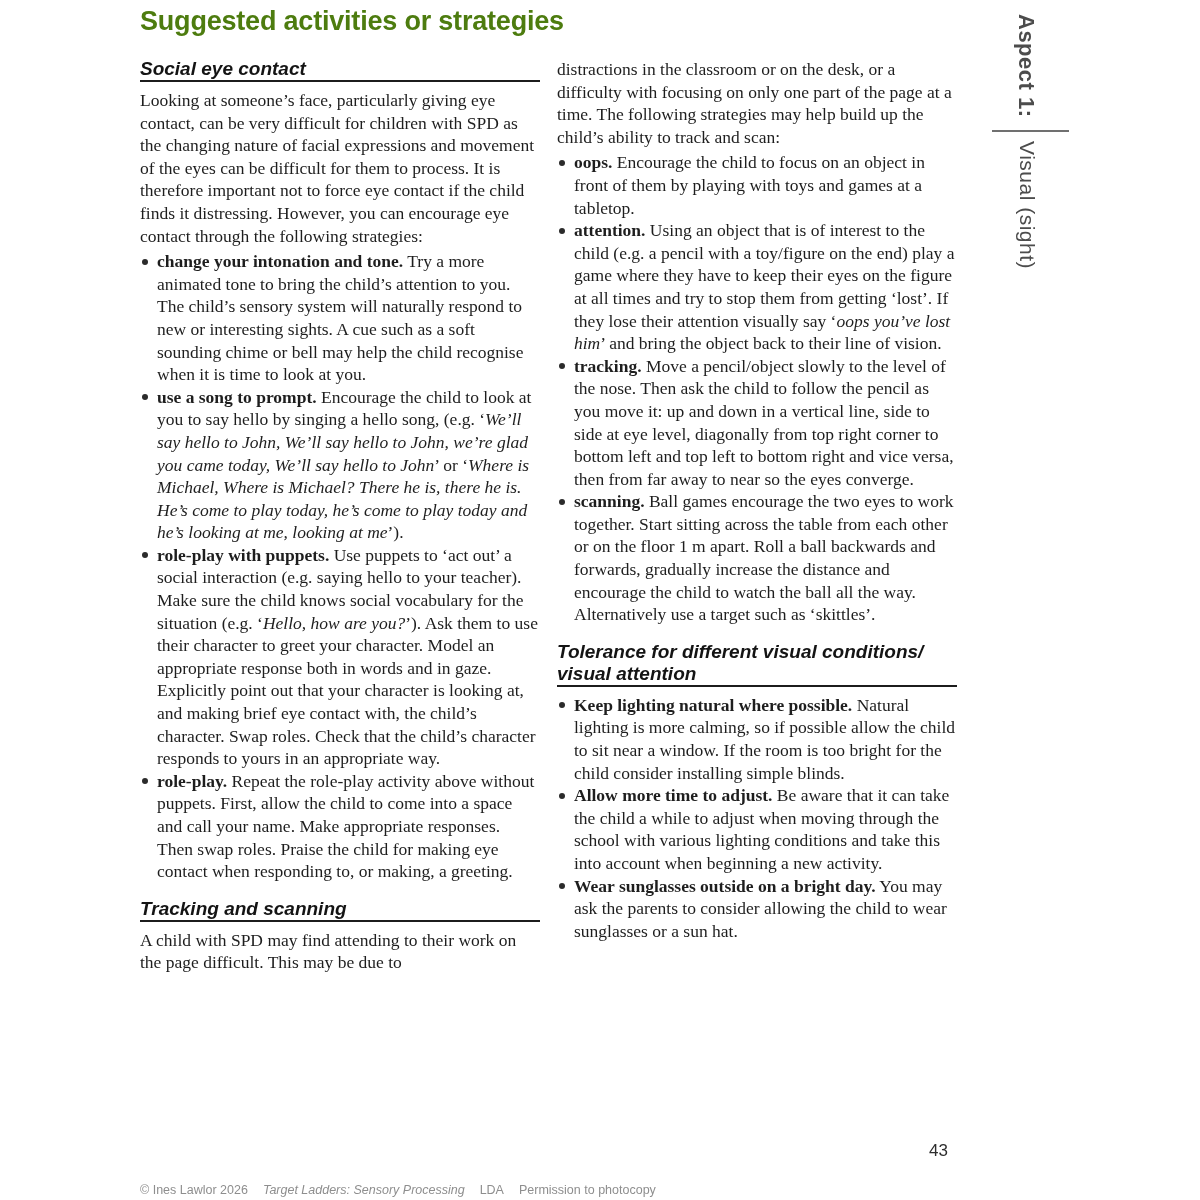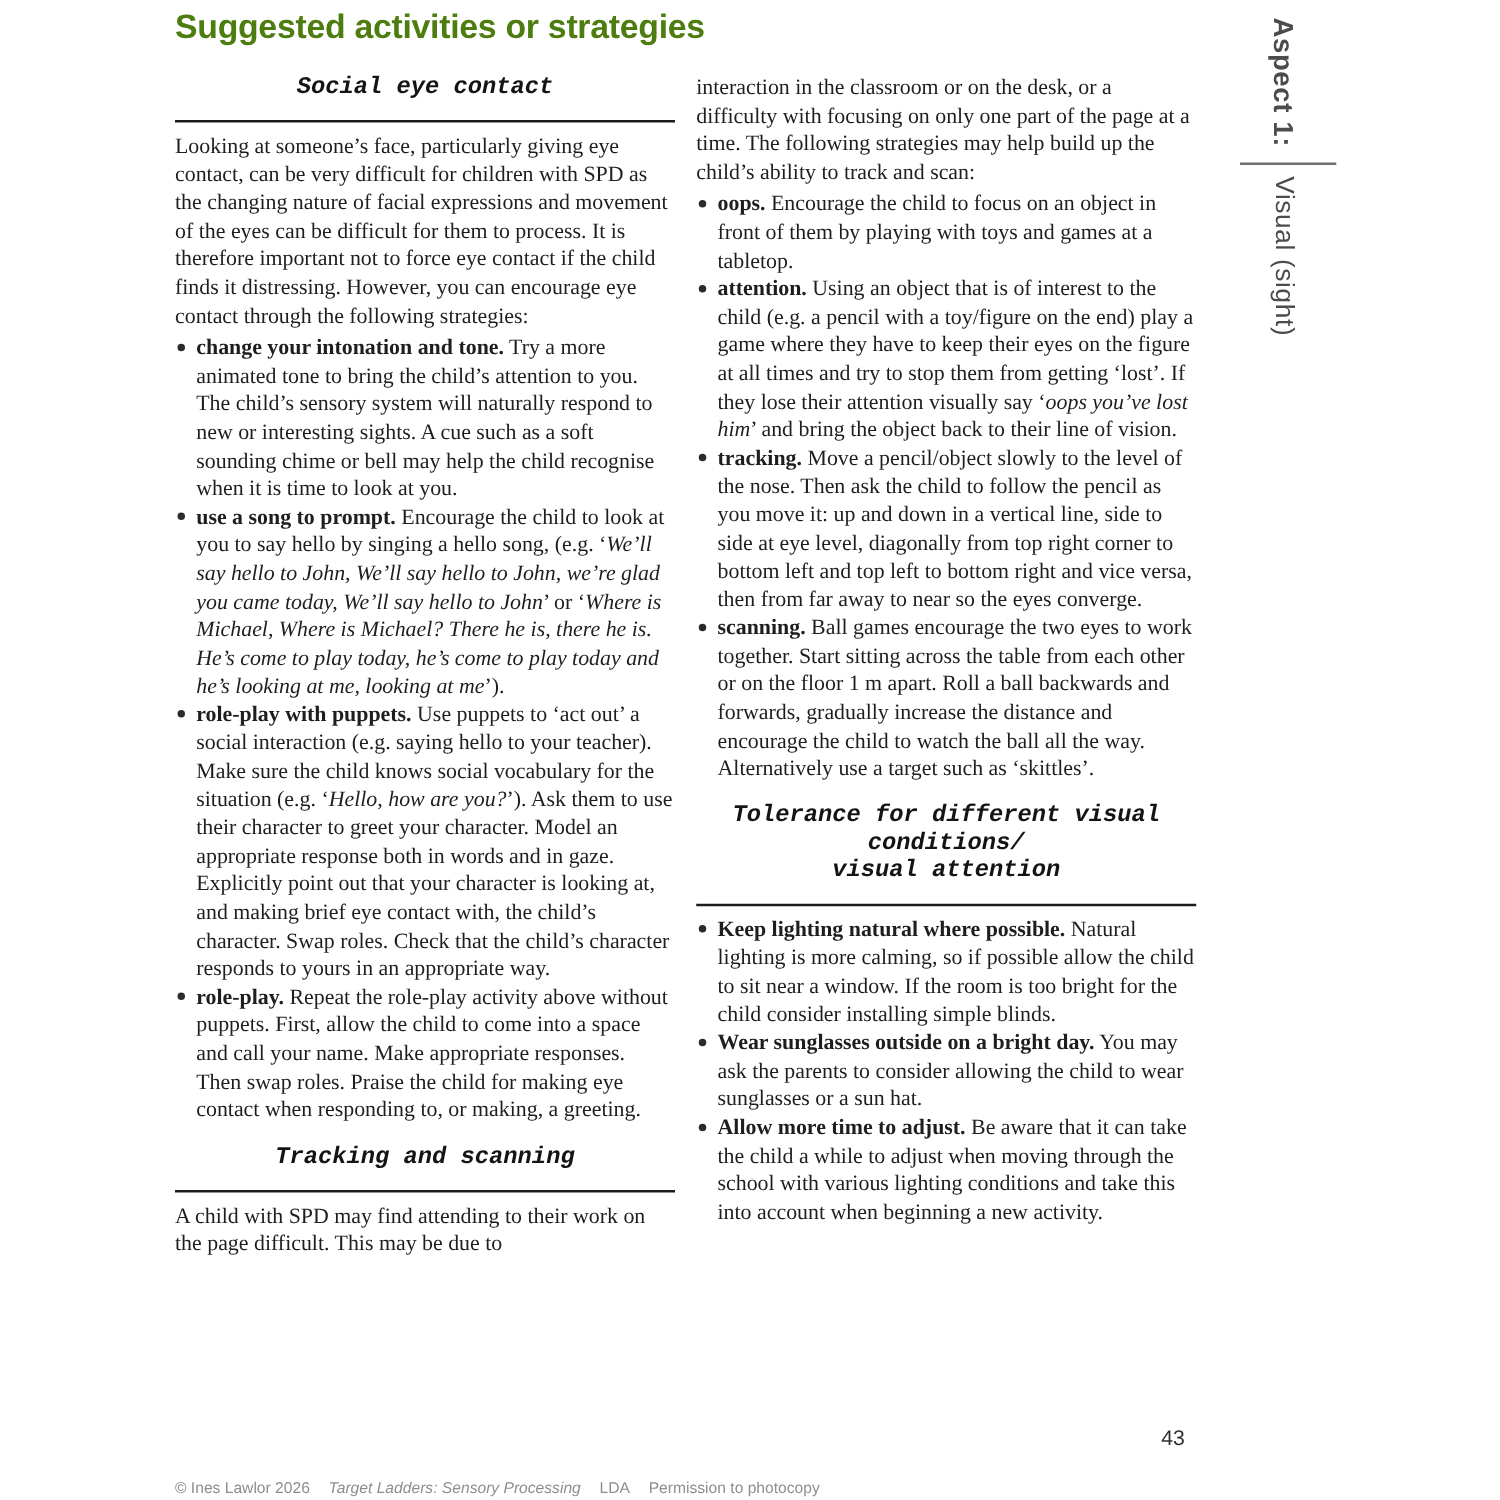--- a/index.html
+++ b/index.html
@@ -3,23 +3,23 @@
 <meta charset="utf-8">
 <style>
   html,body{margin:0;padding:0;background:#ffffff;}
   .page{position:relative;width:1200px;height:1200px;background:#ffffff;overflow:hidden;
         font-family:"Liberation Serif",serif;color:#1e1e1e;}
   .content{position:absolute;left:140px;top:6px;width:818px;}
   h1{margin:0;font-family:"Liberation Sans",sans-serif;font-weight:700;font-size:27px;
      line-height:30px;color:#4d7c0f;letter-spacing:-0.2px;}
   .cols{display:flex;gap:17px;margin-top:22px;}
   .col{width:400px;flex:0 0 auto;}
-  h2{margin:0 0 7px 0;padding-bottom:16px;border-bottom:2px solid #1c1c1c;
-     font-family:Liberation Mono, monospace;font-style:italic;font-weight:700;
-     font-size:19px;line-height:22px;color:#141414;white-space:pre-line;text-align:center;}
+  h2{margin:0 0 7px 0;padding-bottom:0;border-bottom:2px solid #1c1c1c;
+     font-family:Liberation Sans, sans-serif;font-style:italic;font-weight:700;
+     font-size:19px;line-height:22px;color:#141414;white-space:pre-line;}
   h2.mt{margin-top:15px;}
   p{margin:0;font-size:17.5px;line-height:22.6px;}
   ul{list-style:none;margin:3px 0 0 0;padding:0;}
   li{position:relative;padding-left:17px;margin:0;font-size:17.5px;line-height:22.6px;}
   li::before{content:"";position:absolute;left:2px;top:8.5px;width:6px;height:6px;
      border-radius:50%;background:#2b2b2b;}
   .b{font-weight:700;}
   .i{font-style:italic;}
   .v{position:absolute;writing-mode:vertical-rl;text-orientation:mixed;
      font-family:"Liberation Sans",sans-serif;color:#4c4c4c;}
@@ -44,33 +44,33 @@
         <ul>
           <li><span class="b">change your intonation and tone.</span><span> Try a more animated tone to bring the child’s attention to you. The child’s sensory system will naturally respond to new or interesting sights. A cue such as a soft sounding chime or bell may help the child recognise when it is time to look at you.</span></li>
           <li><span class="b">use a song to prompt.</span><span> Encourage the child to look at you to say hello by singing a hello song, (e.g. ‘</span><span class="i">We’ll say hello to John, We’ll say hello to John, we’re glad you came today, We’ll say hello to John</span><span>’ or ‘</span><span class="i">Where is Michael, Where is Michael? There he is, there he is. He’s come to play today, he’s come to play today and he’s looking at me, looking at me</span><span>’).</span></li>
           <li><span class="b">role-play with puppets.</span><span> Use puppets to ‘act out’ a social interaction (e.g. saying hello to your teacher). Make sure the child knows social vocabulary for the situation (e.g. ‘</span><span class="i">Hello, how are you?</span><span>’). Ask them to use their character to greet your character. Model an appropriate response both in words and in gaze. Explicitly point out that your character is looking at, and making brief eye contact with, the child’s character. Swap roles. Check that the child’s character responds to yours in an appropriate way.</span></li>
           <li><span class="b">role-play.</span><span> Repeat the role-play activity above without puppets. First, allow the child to come into a space and call your name. Make appropriate responses. Then swap roles. Praise the child for making eye contact when responding to, or making, a greeting.</span></li>
         </ul>
         <h2 class="mt">Tracking and scanning</h2>
         <p><span>A child with SPD may find attending to their work on the page difficult. This may be due to</span></p>
       </div>
       <div class="col">
-        <p><span>interaction in the classroom or on the desk, or a difficulty with focusing on only one part of the page at a time. The following strategies may help build up the child’s ability to track and scan:</span></p>
+        <p><span>distractions in the classroom or on the desk, or a difficulty with focusing on only one part of the page at a time. The following strategies may help build up the child’s ability to track and scan:</span></p>
         <ul>
           <li><span class="b">oops.</span><span> Encourage the child to focus on an object in front of them by playing with toys and games at a tabletop.</span></li>
           <li><span class="b">attention.</span><span> Using an object that is of interest to the child (e.g. a pencil with a toy/figure on the end) play a game where they have to keep their eyes on the figure at all times and try to stop them from getting ‘lost’. If they lose their attention visually say ‘</span><span class="i">oops you’ve lost him</span><span>’ and bring the object back to their line of vision.</span></li>
           <li><span class="b">tracking.</span><span> Move a pencil/object slowly to the level of the nose. Then ask the child to follow the pencil as you move it: up and down in a vertical line, side to side at eye level, diagonally from top right corner to bottom left and top left to bottom right and vice versa, then from far away to near so the eyes converge.</span></li>
           <li><span class="b">scanning.</span><span> Ball games encourage the two eyes to work together. Start sitting across the table from each other or on the floor 1 m apart. Roll a ball backwards and forwards, gradually increase the distance and encourage the child to watch the ball all the way. Alternatively use a target such as ‘skittles’.</span></li>
         </ul>
         <h2 class="mt">Tolerance for different visual conditions/
 visual attention</h2>
         <ul>
           <li><span class="b">Keep lighting natural where possible.</span><span> Natural lighting is more calming, so if possible allow the child to sit near a window. If the room is too bright for the child consider installing simple blinds.</span></li>
+          <li><span class="b">Allow more time to adjust.</span><span> Be aware that it can take the child a while to adjust when moving through the school with various lighting conditions and take this into account when beginning a new activity.</span></li>
           <li><span class="b">Wear sunglasses outside on a bright day.</span><span> You may ask the parents to consider allowing the child to wear sunglasses or a sun hat.</span></li>
-          <li><span class="b">Allow more time to adjust.</span><span> Be aware that it can take the child a while to adjust when moving through the school with various lighting conditions and take this into account when beginning a new activity.</span></li>
         </ul>
       </div>
     </div>
   </div>
 
   <div class="v aspect-label">Aspect 1:</div>
   <div class="sidebar-rule"></div>
   <div class="v aspect-value">Visual (sight)</div>
 
   <div class="pageno">43</div>

